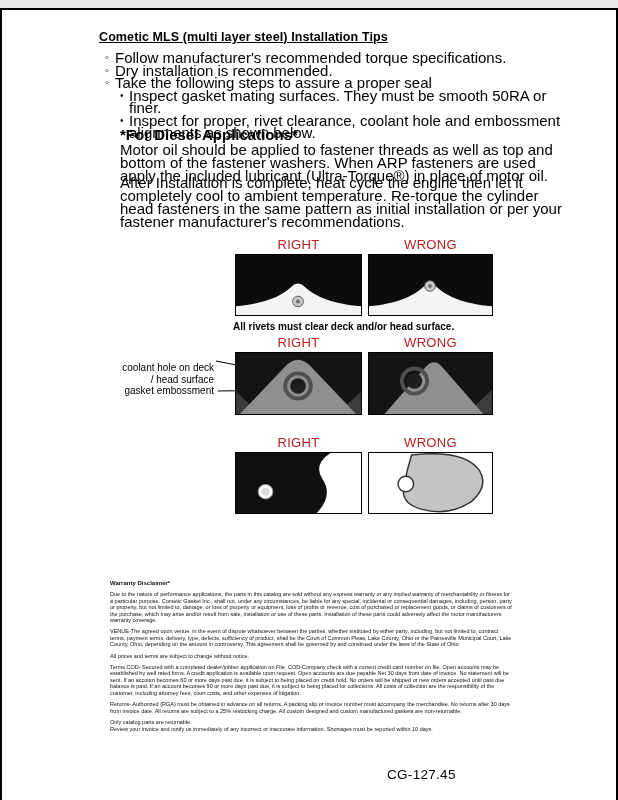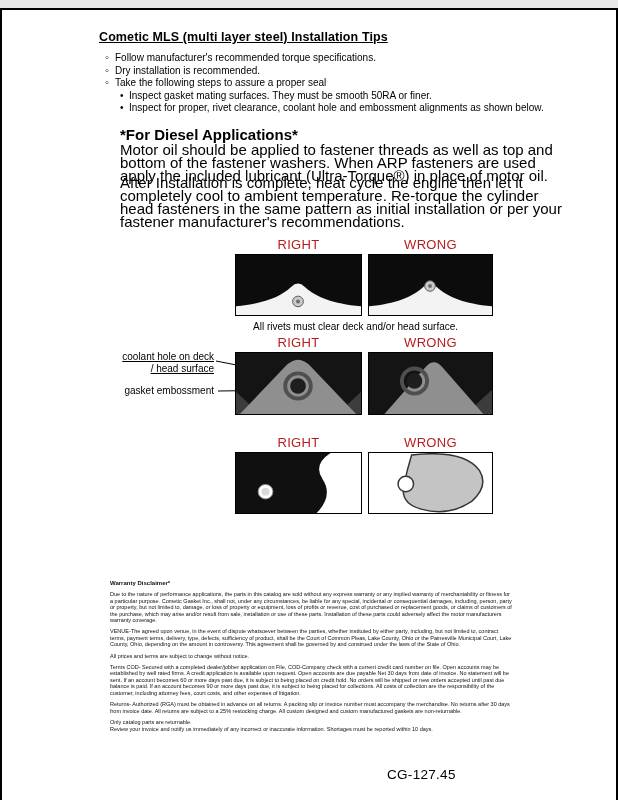--- a/index.html
+++ b/index.html
@@ -12,35 +12,35 @@
     border:2px solid #000;
     font-family:"Liberation Sans", sans-serif;
     color:#000;
     overflow:hidden;
   }
   .title {
     position:absolute; left:97px; top:20px;
     font-size:12.5px; font-weight:bold; text-decoration:underline;
     letter-spacing:.1px;
   }
-  .tips { position:absolute; left:103px; top:42px; font-size:10px; line-height:12.5px; width:470px; }
+  .tips { position:absolute; left:103px; top:42px; font-size:15px; line-height:12.5px; width:470px; }
   .tip { position:relative; padding-left:10px; }
   .tip::before { content:"◦"; position:absolute; left:0; top:-1px; font-size:11px; }
   .subtip { position:relative; padding-left:9px; margin-left:15px; }
   .subtip::before { content:"•"; position:absolute; left:0; top:0; font-size:10px; }
   .diesel-heading { position:absolute; left:118px; top:116px; font-size:15px; font-weight:bold; }
   .para { position:absolute; left:118px; width:452px; font-size:15px; line-height:13px; }
   .p1 { top:133px; }
   .p2 { top:166px; }
   .note { top:206px; }
   .dlabel { position:absolute; text-align:center; font-size:13px; color:#b91c1c; letter-spacing:.3px; }
   .diag { position:absolute; border:1px solid #000; overflow:hidden; background:#000; }
   .diag svg { display:block; width:100%; height:100%; }
   .diag-light { background:#fff; }
-  .caption { position:absolute; left:251px; font-size:10px; line-height:12px; }
+  .caption { position:absolute; left:231px; font-size:10px; line-height:12px;font-weight:bold; }
   .ann { position:absolute; left:118px; width:94px; text-align:right; font-size:10px; line-height:12px; }
   .ann-lines { position:absolute; left:210px; top:340px; width:100px; height:50px; pointer-events:none; }
   .disclaimer { position:absolute; left:108px; top:570px; width:404px; font-size:5.5px; line-height:6.4px; color:#111; }
   .disclaimer .dheading { font-size:6px; font-weight:bold; margin-bottom:5px; }
   .disclaimer p { margin:0 0 5px 0; }
   .docnum { position:absolute; left:385px; top:757px; font-size:13.5px; letter-spacing:.3px; }
 </style>
 </head>
 <body>
 
@@ -77,21 +77,21 @@
       <path d="M0,62 L0,53 C28,50 44,44 56,33 Q63,26 70,33 C82,44 98,50 127,53 L127,62 Z" fill="#f3f3f3"></path>
       <circle cx="63" cy="32" r="5.5" fill="#c9c9c9" stroke="#5a5a5a"></circle>
       <circle cx="63" cy="32" r="2" fill="#6e6e6e"></circle>
     </svg>
   </div>
   <div class="caption" style="top:311px;">All rivets must clear deck and/or head surface.</div>
 
   <div class="dlabel" style="left:233px; top:325px; width:127px;">RIGHT</div>
   <div class="dlabel" style="left:366px; top:325px; width:125px;">WRONG</div>
 
-  <div class="ann" style="top:341px;text-decoration:underline;">coolant hole on deck / head surface</div>
+  <div class="ann" style="top:352px;">coolant hole on deck / head surface</div>
   <div class="ann" style="top:375px;">gasket embossment</div>
   <svg class="ann-lines" viewBox="0 0 100 50">
     <line x1="4" y1="11" x2="86" y2="27" stroke="#000" stroke-width="1"></line>
     <line x1="6" y1="41" x2="80" y2="40" stroke="#000" stroke-width="1"></line>
   </svg>
 
   <div class="diag" style="left:233px; top:342px; width:127px; height:63px;">
     <svg viewBox="0 0 127 63" preserveAspectRatio="none">
       <rect width="127" height="63" fill="#141414"></rect>
       <path d="M0,63 L0,40 L24,63 Z" fill="#3c3c3c"></path>

